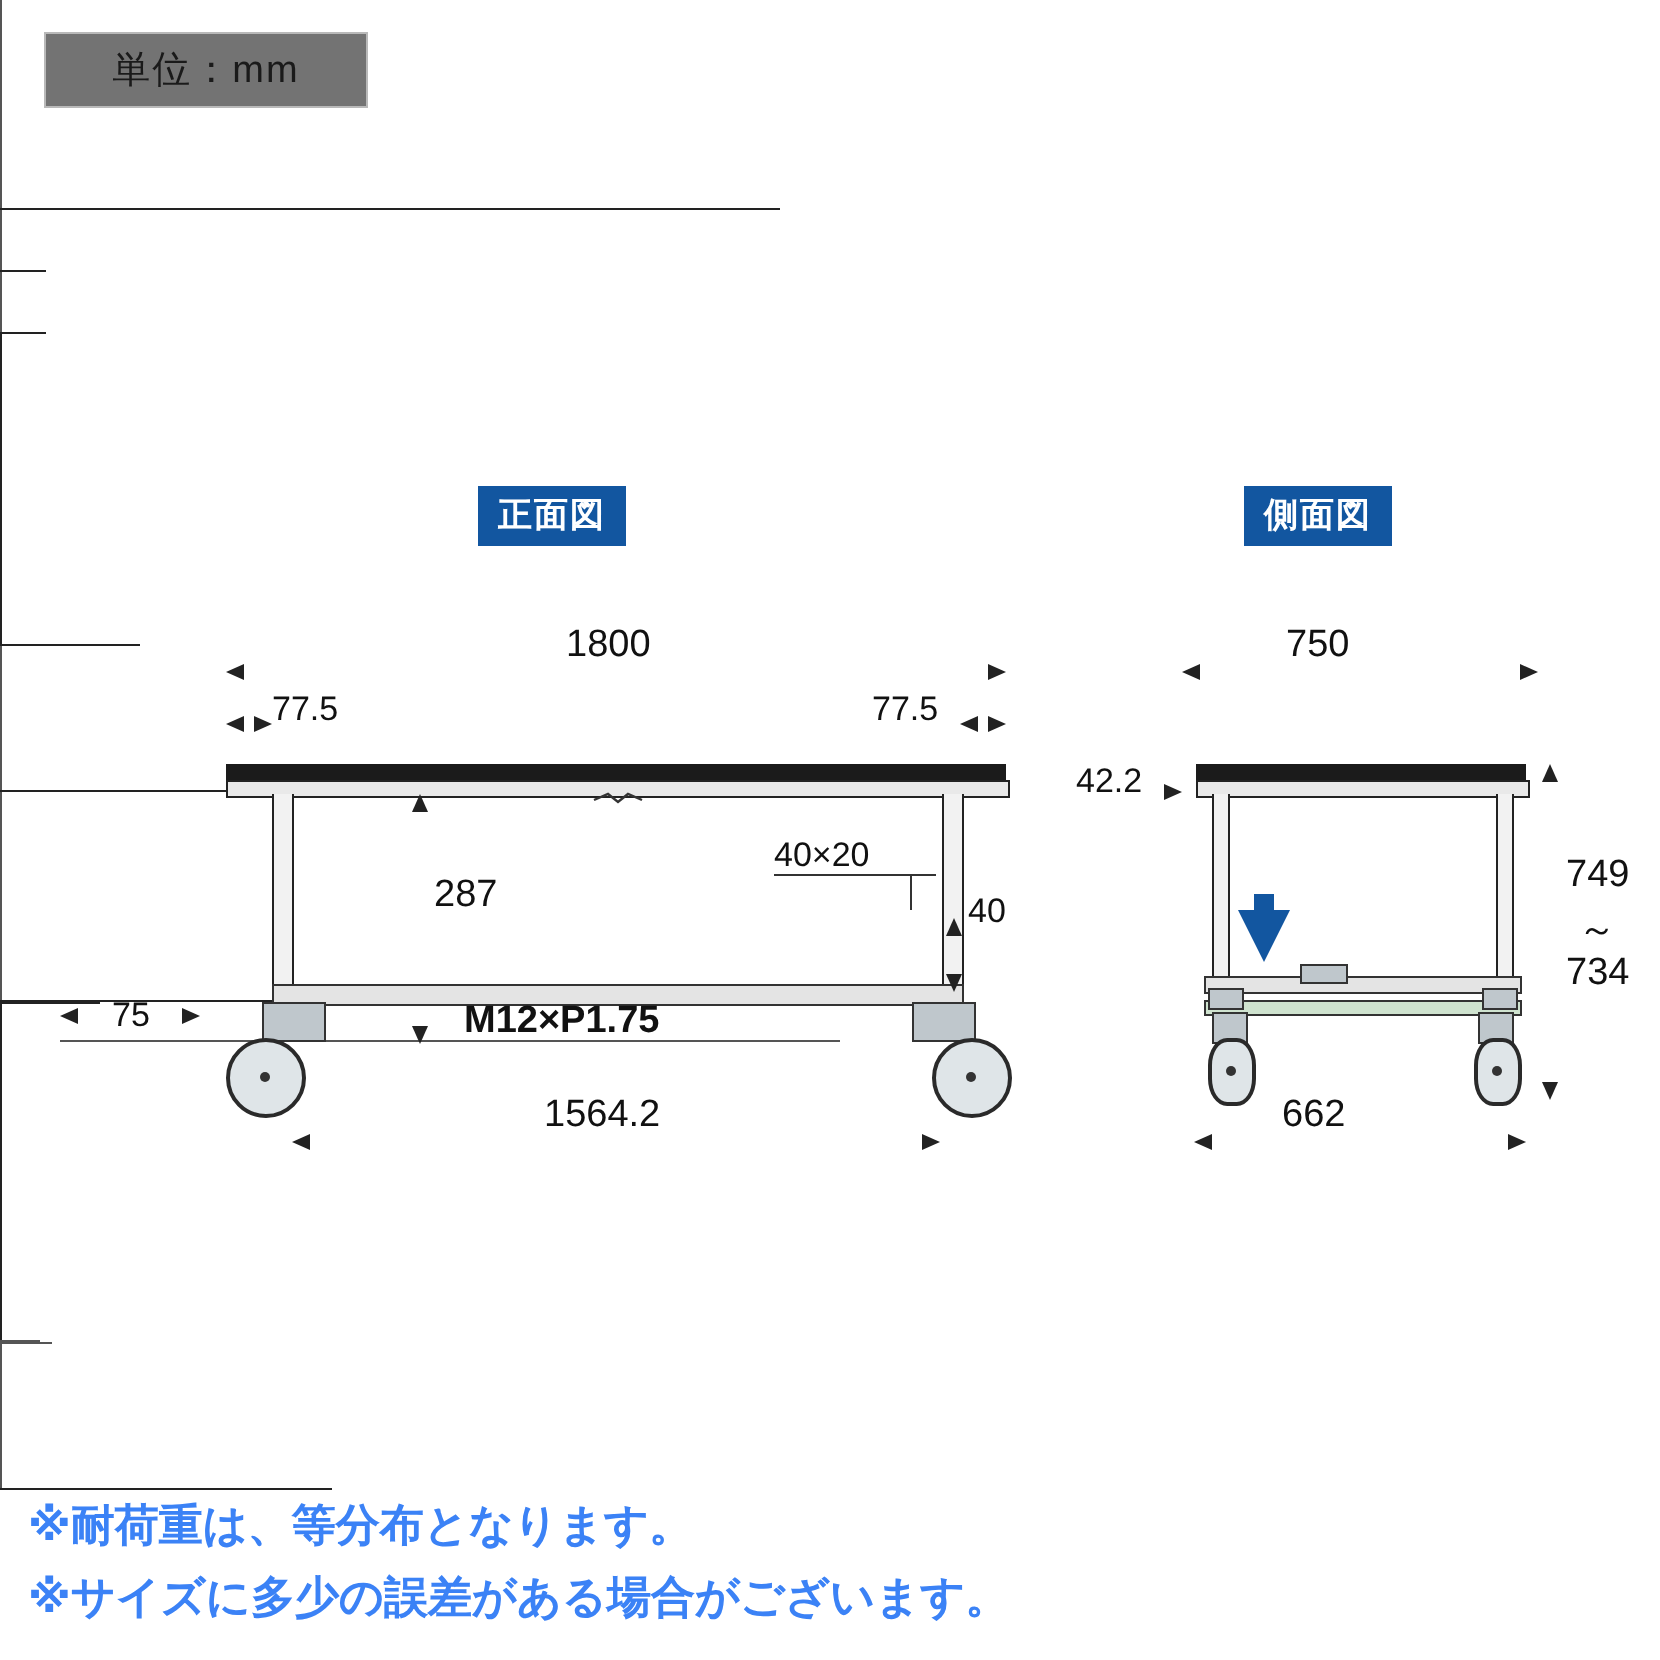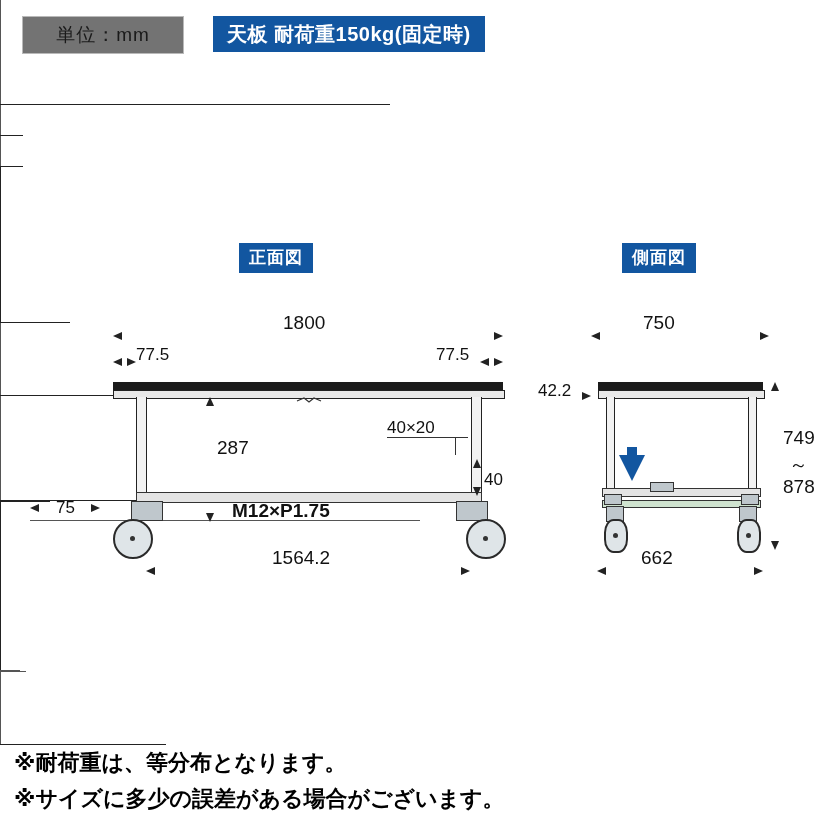--- a/index.html
+++ b/index.html
@@ -82,34 +82,33 @@
   .blue-arrow{
     position:absolute;left:619px;top:455px;width:0;height:0;
     border-left:13px solid transparent;border-right:13px solid transparent;
     border-top:26px solid #1256a0;
   }
   .blue-arrow-stem{position:absolute;left:627px;top:447px;width:10px;height:12px;background:#1256a0;}
 
   
   .note{
     position:absolute;left:14px;
-    font-size:22px;color:#000000;font-weight:bold;letter-spacing:0px;
+    font-size:22px;color:#3b82f6;font-weight:bold;letter-spacing:0px;
   }
   #note1{top:748px;}
   #note2{top:784px;}
 
   .clamp{position:absolute;}
 </style>
 </head>
 <body>
 
 <div class="root">
 
   <div class="unit-box">単位：mm</div>
-  <div class="load-badge">天板 耐荷重150kg(固定時)</div>
 
   <div class="view-title" id="front-title">正面図</div>
   <div class="view-title" id="side-title">側面図</div>
 
   <div>
 
     <div class="ext vln" style="left:113px;top:330px;height:52px;"></div>
     <div class="ext vln" style="left:503px;top:330px;height:52px;"></div>
     <div class="dimline" style="left:113px;top:336px;width:390px;"></div>
     <div class="arrow ar-l" style="left:113px;top:332px;"></div>
@@ -153,21 +152,21 @@
     <div class="arrow ar-d" style="left:206px;top:513px;"></div>
     <div class="dimtext" style="left:217px;top:437px;">287</div>
 
     <div class="ln hln" style="left:387px;top:437px;width:81px;background:#333;"></div>
     <div class="ln" style="left:455px;top:437px;width:1px;height:18px;background:#333;"></div>
     <div class="dimtext small" style="left:387px;top:418px;">40×20</div>
 
     <div class="dimv" style="left:477px;top:463px;height:30px;"></div>
     <div class="arrow ar-u" style="left:473px;top:459px;"></div>
     <div class="arrow ar-d" style="left:473px;top:487px;"></div>
-    <div class="dimtext small" style="left:484px;top:470px;text-align:center;">40</div>
+    <div class="dimtext small" style="left:484px;top:446px;text-align:center;">40</div>
 
     <div class="dimline" style="left:30px;top:508px;width:70px;"></div>
     <div class="arrow ar-l" style="left:30px;top:504px;"></div>
     <div class="arrow ar-r" style="left:91px;top:504px;"></div>
     <div class="dimtext small" style="left:56px;top:498px;">75</div>
 
     <div class="dimtext" style="left:232px;top:500px;font-weight:bold;">M12×P1.75</div>
 
     <div class="ext vln" style="left:146px;top:535px;height:36px;"></div>
     <div class="ext vln" style="left:470px;top:535px;height:36px;"></div>
@@ -210,21 +209,21 @@
     <div class="blue-arrow-stem"></div>
     <div class="blue-arrow"></div>
 
     <div class="dimv" style="left:775px;top:382px;height:168px;"></div>
     <div class="arrow ar-u" style="left:771px;top:382px;"></div>
     <div class="arrow ar-d" style="left:771px;top:541px;"></div>
     <div class="exth" style="left:763px;top:382px;width:20px;"></div>
     <div class="exth" style="left:757px;top:550px;width:26px;"></div>
     <div class="dimtext" style="left:783px;top:427px;">749</div>
     <div class="dimtext" style="left:789px;top:452px;">～</div>
-    <div class="dimtext" style="left:783px;top:476px;">878</div>
+    <div class="dimtext" style="left:783px;top:476px;">734</div>
 
     <div class="ext vln" style="left:597px;top:535px;height:36px;"></div>
     <div class="ext vln" style="left:763px;top:535px;height:36px;"></div>
     <div class="dimline" style="left:597px;top:571px;width:166px;"></div>
     <div class="arrow ar-l" style="left:597px;top:567px;"></div>
     <div class="arrow ar-r" style="left:754px;top:567px;"></div>
     <div class="dimtext" style="left:641px;top:547px;">662</div>
   </div>
 
   <div class="note" id="note1">※耐荷重は、等分布となります。</div>

